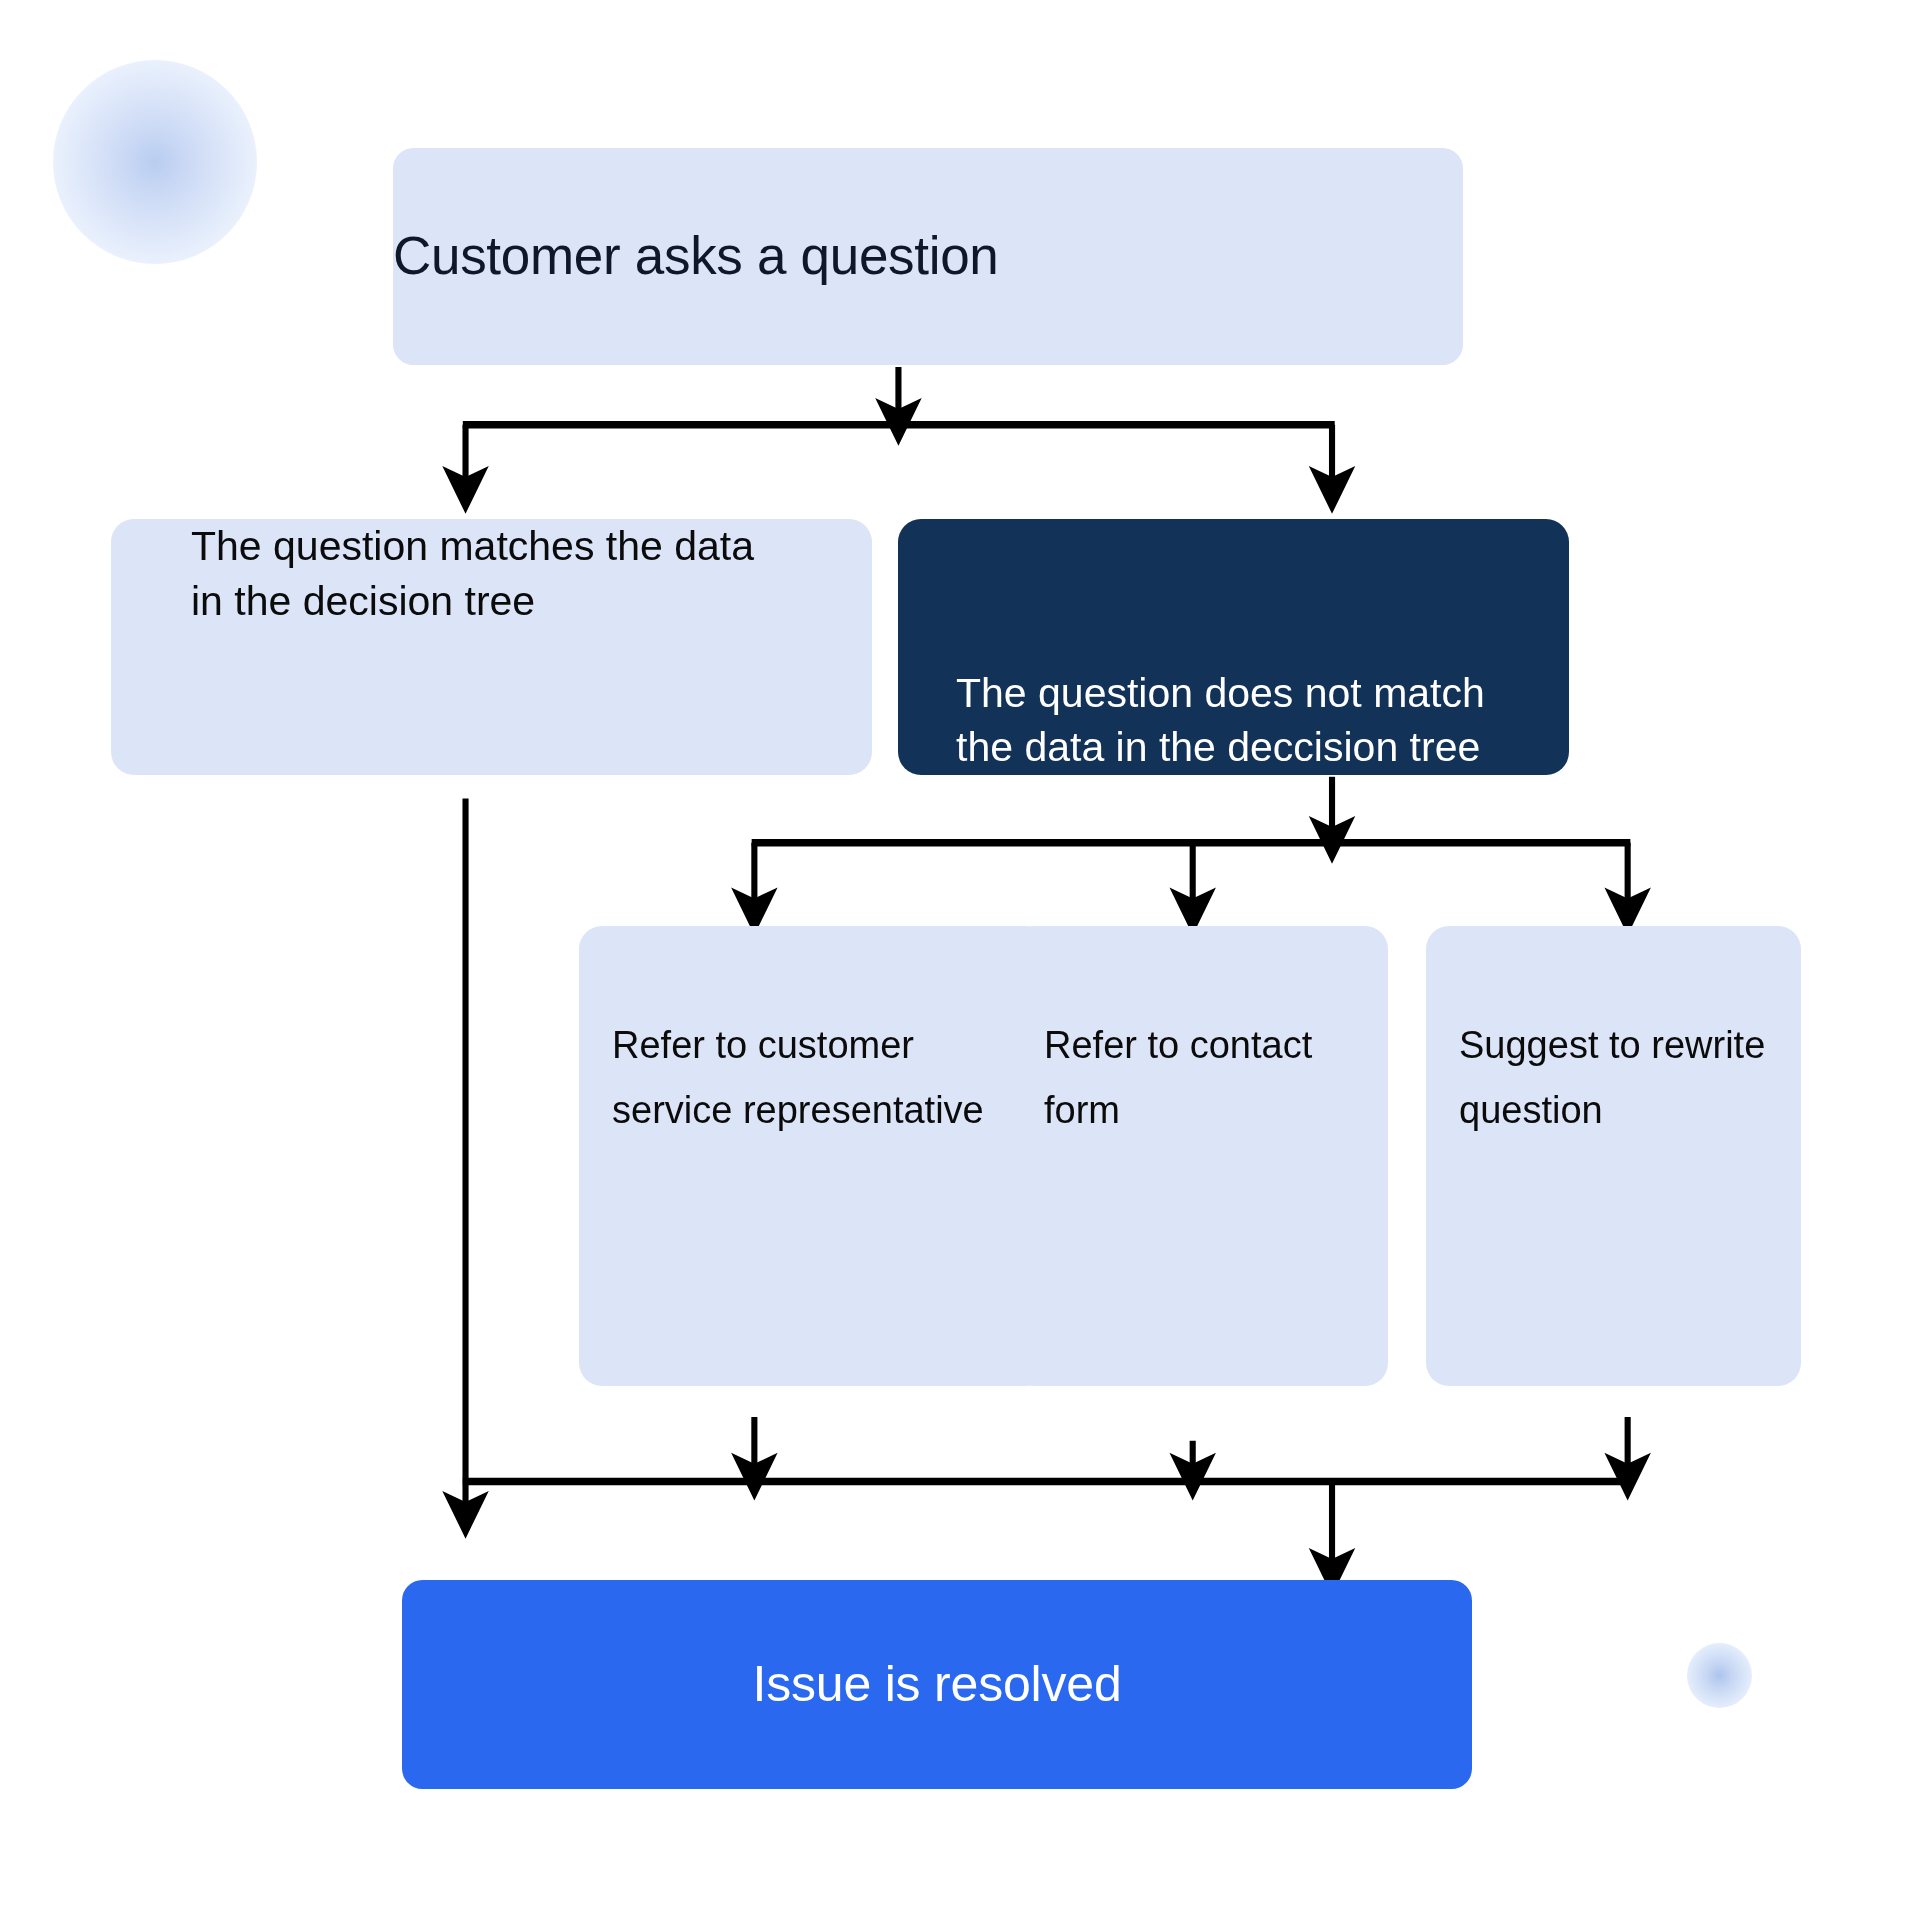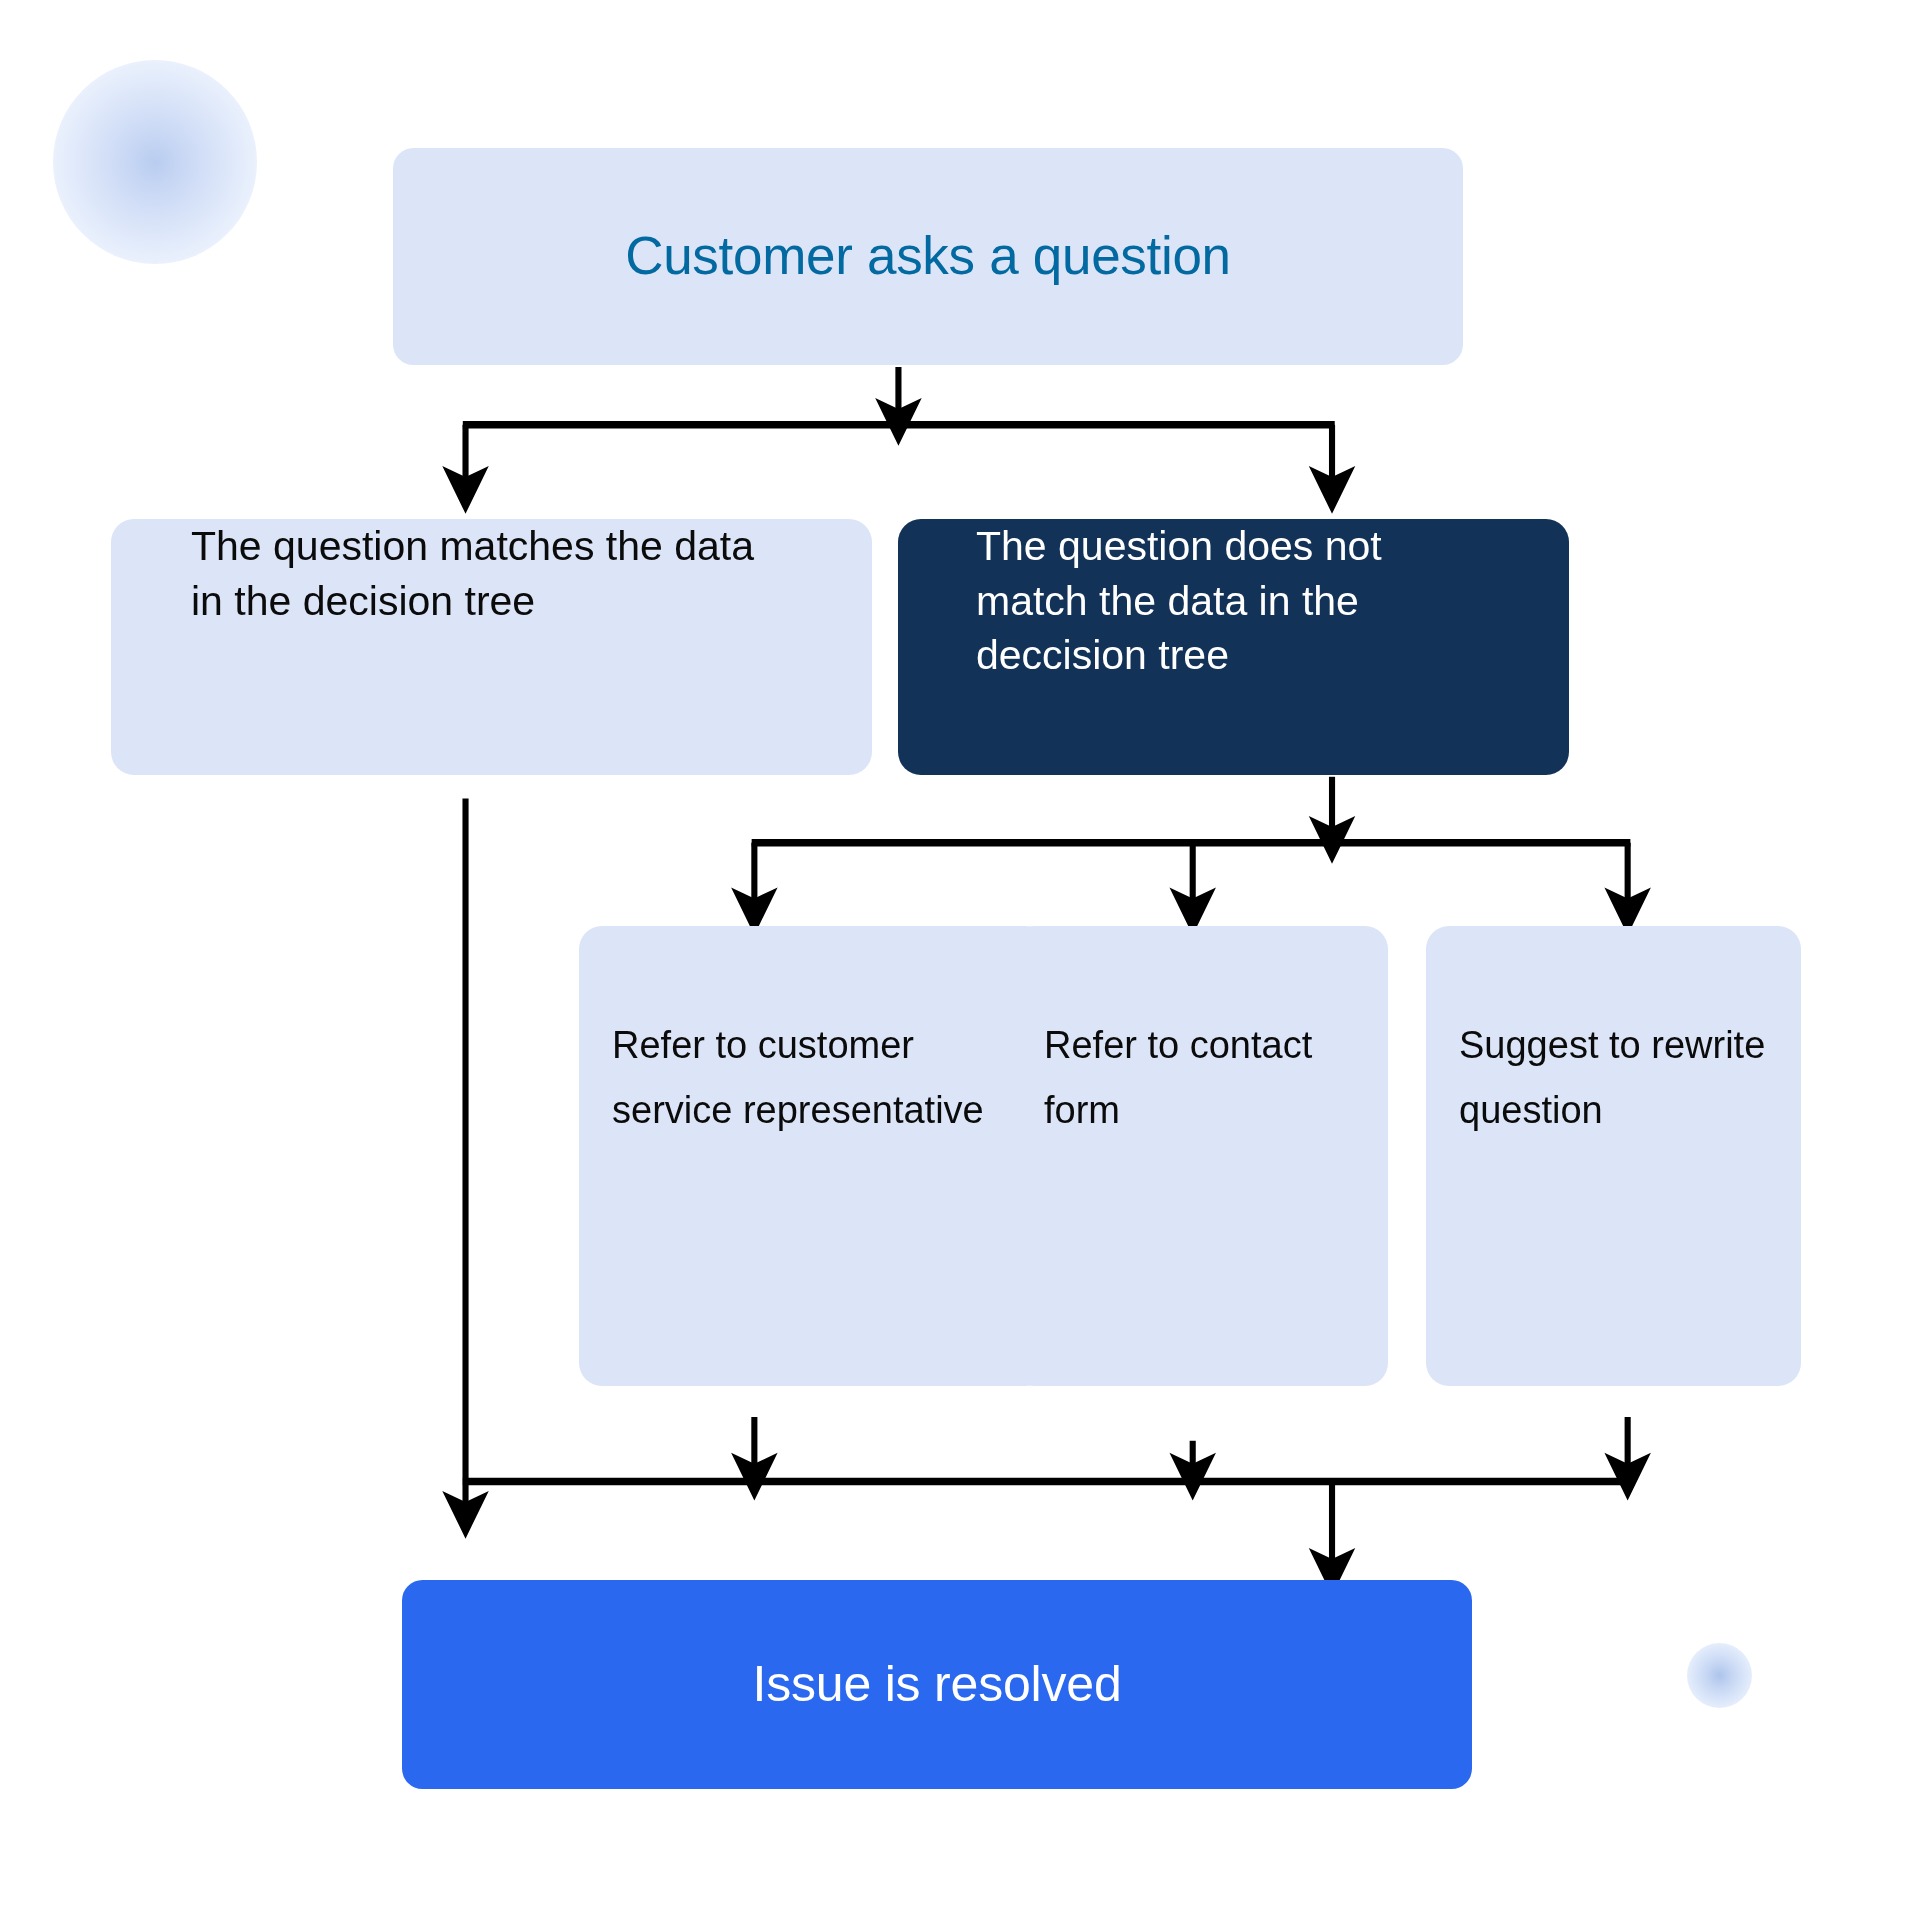--- a/index.html
+++ b/index.html
@@ -78,24 +78,23 @@
     left: 393px;
     top: 148px;
     width: 1070px;
     height: 217px;
     background: #dce5f7;
     align-items: center;
     justify-content: center;
     border-radius: 20.4px;
   }
   #node-start .node-label {
-    text-align: center;
     font-size: 53px;
     line-height: 1.15;
-    color: #0369a1;
+    color: #0f172a;
     font-weight: 400;
     letter-spacing: -0.3px;
   }
 
   
   #node-match {
     left: 111px;
     top: 519px;
     width: 761px;
     height: 256px;
@@ -111,23 +110,23 @@
     line-height: 1.33;
     color: #0b0b0c;
   }
 
   #node-nomatch {
     left: 898px;
     top: 519px;
     width: 671px;
     height: 256px;
     background: #123258;
-    align-items: flex-start;
+    align-items: flex-end;
     justify-content: flex-start;
-    padding: 0 78px;
+    padding: 0 58px;
     border-radius: 23px;
   }
   #node-nomatch .node-label {
     text-align: left;
     font-size: 41px;
     line-height: 1.33;
     color: #ffffff;
   }
 
   

